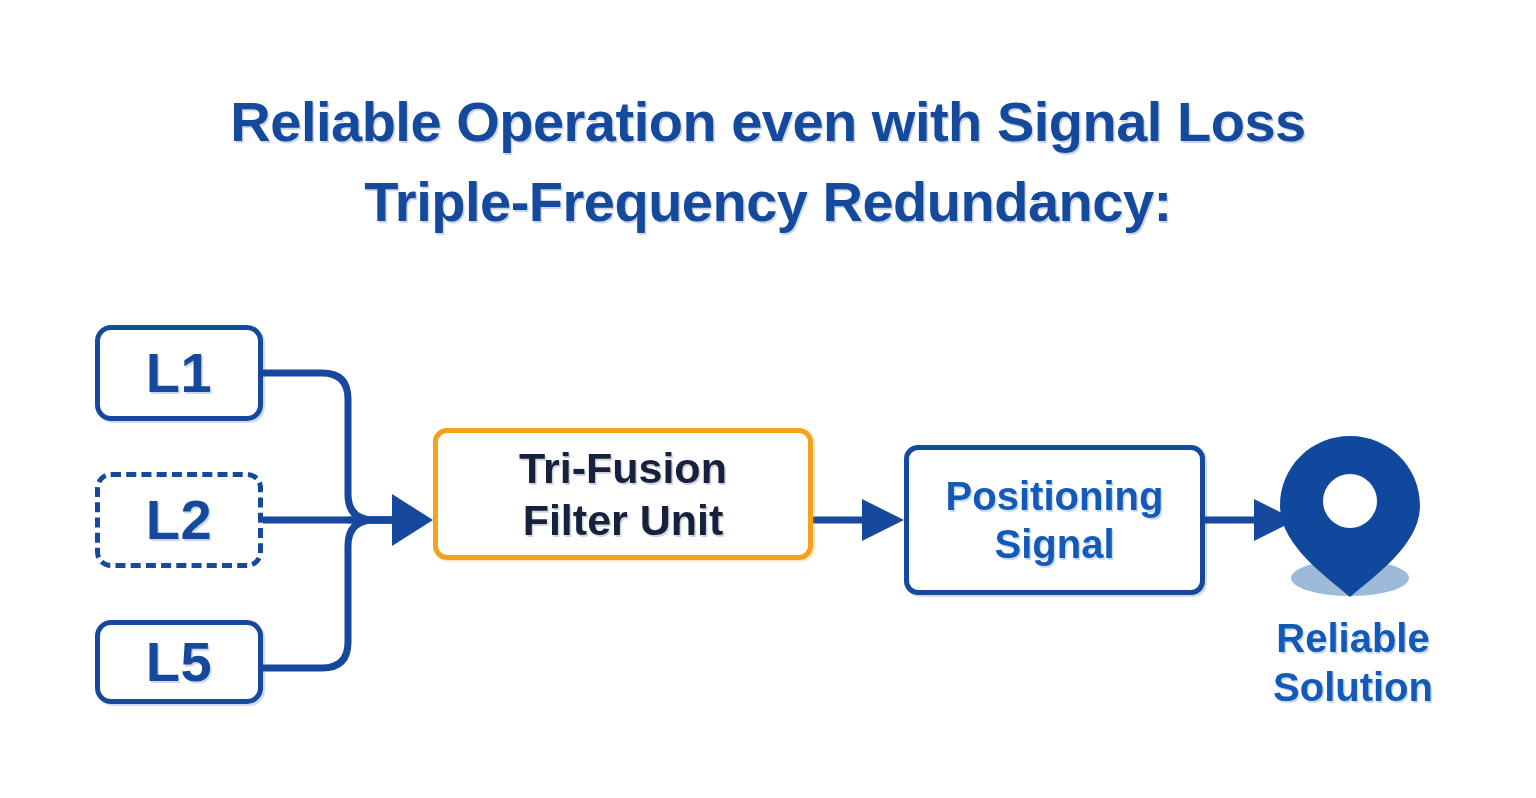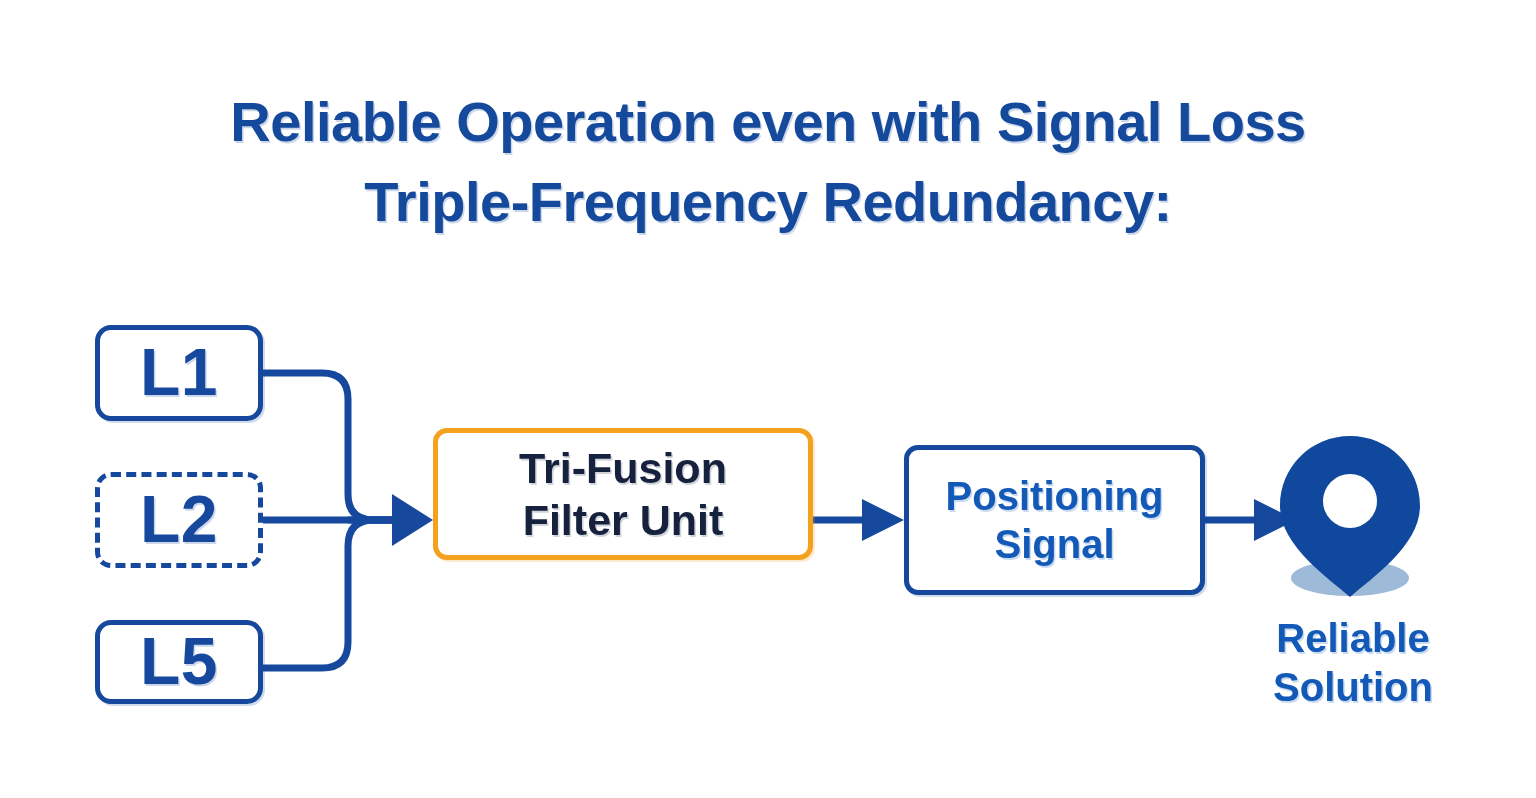--- a/index.html
+++ b/index.html
@@ -65,21 +65,21 @@
   .band {
     border: 5px solid #16499D;
     box-shadow: 2px 2px 0 rgba(22,73,157,0.20);
   }
   .band.dashed {
     border-style: dashed;
     box-shadow: none;
   }
   .band .node-label {
     color: #16499D;
-    font-size: 66px;
+    font-size: 56px;
     letter-spacing: 0.5px;
     text-shadow: 1.5px 1.5px 0 rgba(22,73,157,0.22);
   }
 
   #node-l1 { left: 95px;  top: 325px; width: 168px; height: 96px; }
   #node-l2 { left: 95px;  top: 472px; width: 168px; height: 96px; border-width: 5px; }
   #node-l5 { left: 95px;  top: 620px; width: 168px; height: 84px; }
 
   #node-filter {
     left: 433px; top: 428px; width: 380px; height: 132px;

